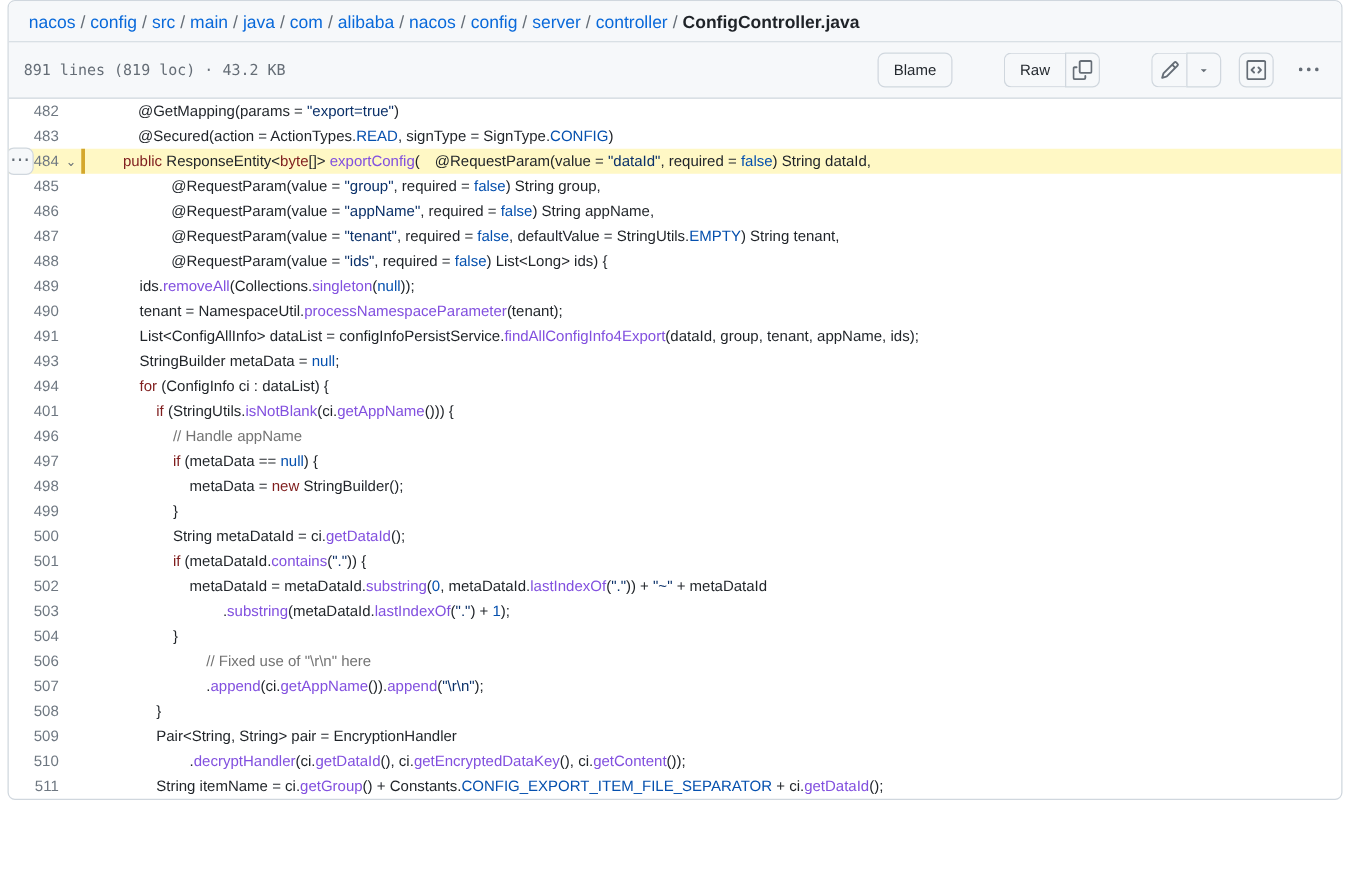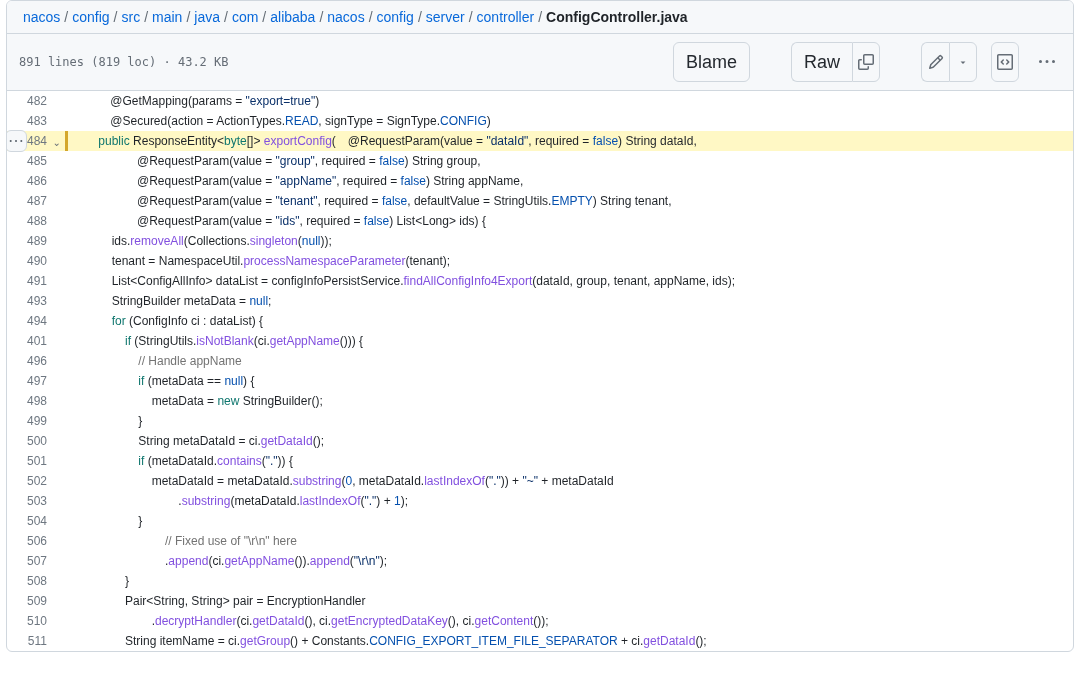--- a/index.html
+++ b/index.html
@@ -43,23 +43,23 @@
   .file-info {
     font-family: ui-monospace, SFMono-Regular, Menlo, monospace;
     font-size: 12px;
     color: #656d76;
   }
   .spacer { flex: 1; }
   .btn {
     display: inline-flex;
     align-items: center;
     justify-content: center;
-    height: 40px;
+    height: 28px;
     padding: 0 12px;
-    font-size: 18px;
+    font-size: 12px;
     border: 1px solid #d0d7de;
     border-radius: 6px;
     background: #f6f8fa;
     color: #24292f;
     cursor: pointer;
     font-family: inherit;
   }
   .btn-icon {
     width: 28px;
     padding: 0;
@@ -118,21 +118,21 @@
     right: 2px;
     top: 2px;
     font-size: 10px;
     color: #656d76;
   }
   .code-text {
     white-space: pre;
     padding-left: 8px;
     flex: 1;
   }
-  .c-kw   { color: #0f766e; } 
+  .c-kw   { color: #7f1d1d; } 
   .c-str  { color: #0a3069; } 
   .c-fn   { color: #8250df; } 
   .c-ann  { color: #1f2328; padding-left: 12px; } 
   .c-const{ color: #0550ae; } 
   .c-cmt  { color: #737373; } 
 </style>
 </head>
 <body>
 
 <div class="panel">

